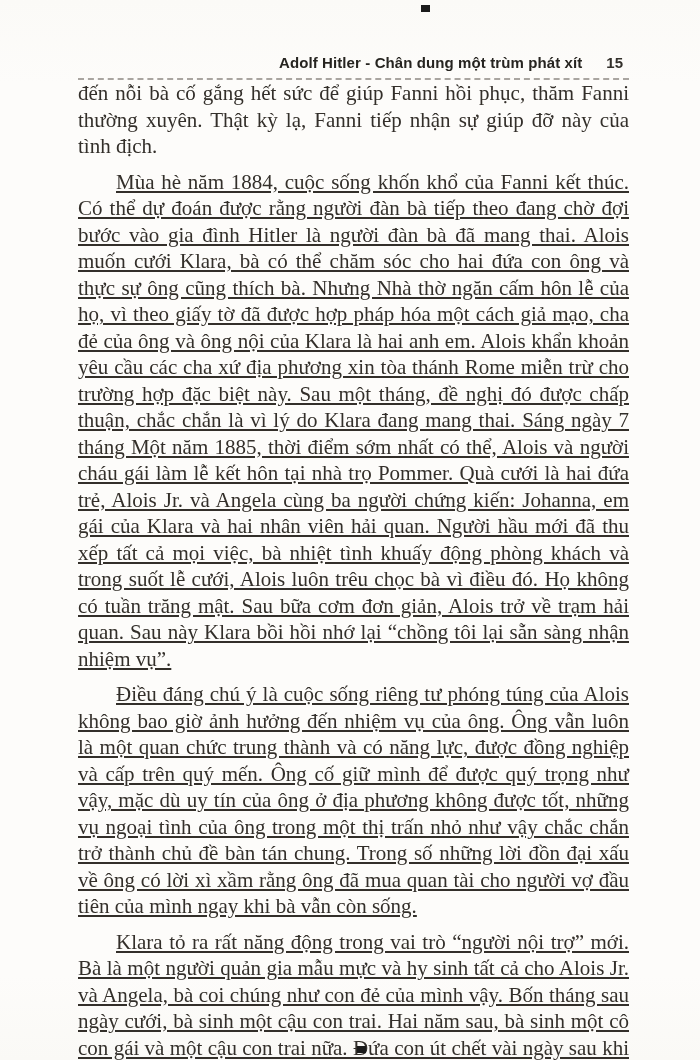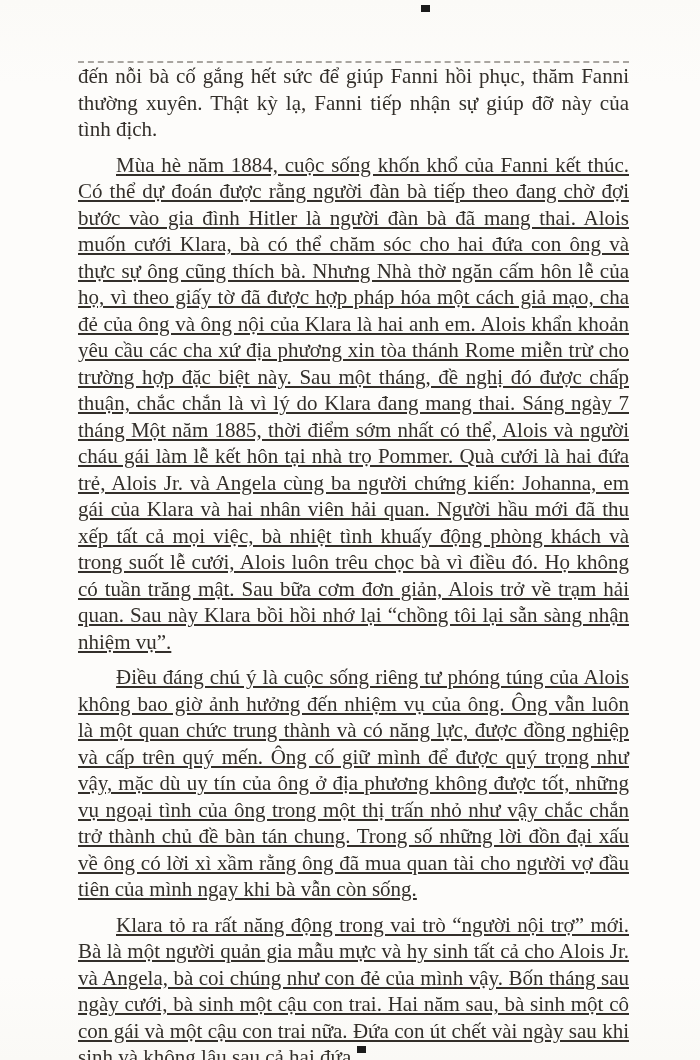--- a/index.html
+++ b/index.html
@@ -74,20 +74,24 @@
 </head>
 <body>
 
 <div class="page">
 
   <div class="print-mark top"></div>
 
   <div class="text-column">
 
     <header class="page-header">
+      <div class="header-row">
+        <span class="header-title">Adolf Hitler - Chân dung một trùm phát xít</span>
+        <span class="header-page">15</span>
+      </div>
       <div class="dashed-rule"></div>
     </header>
 
     <main class="page-body">
 
     <p class="para">đến nỗi bà cố gắng hết sức để giúp Fanni hồi phục, thăm Fanni thường xuyên. Thật kỳ lạ, Fanni tiếp nhận sự giúp đỡ này của tình địch.</p>
         <p class="para indent">Mùa hè năm 1884, cuộc sống khốn khổ của Fanni kết thúc. Có thể dự đoán được rằng người đàn bà tiếp theo đang chờ đợi bước vào gia đình Hitler là người đàn bà đã mang thai. Alois muốn cưới Klara, bà có thể chăm sóc cho hai đứa con ông và thực sự ông cũng thích bà. Nhưng Nhà thờ ngăn cấm hôn lễ của họ, vì theo giấy tờ đã được hợp pháp hóa một cách giả mạo, cha đẻ của ông và ông nội của Klara là hai anh em. Alois khẩn khoản yêu cầu các cha xứ địa phương xin tòa thánh Rome miễn trừ cho trường hợp đặc biệt này. Sau một tháng, đề nghị đó được chấp thuận, chắc chắn là vì lý do Klara đang mang thai. Sáng ngày 7 tháng Một năm 1885, thời điểm sớm nhất có thể, Alois và người cháu gái làm lễ kết hôn tại nhà trọ Pommer. Quà cưới là hai đứa trẻ, Alois Jr. và Angela cùng ba người chứng kiến: Johanna, em gái của Klara và hai nhân viên hải quan. Người hầu mới đã thu xếp tất cả mọi việc, bà nhiệt tình khuấy động phòng khách và trong suốt lễ cưới, Alois luôn trêu chọc bà vì điều đó. Họ không có tuần trăng mật. Sau bữa cơm đơn giản, Alois trở về trạm hải quan. Sau này Klara bồi hồi nhớ lại “chồng tôi lại sẵn sàng nhận nhiệm vụ”.</p>
         <p class="para indent">Điều đáng chú ý là cuộc sống riêng tư phóng túng của Alois không bao giờ ảnh hưởng đến nhiệm vụ của ông. Ông vẫn luôn là một quan chức trung thành và có năng lực, được đồng nghiệp và cấp trên quý mến. Ông cố giữ mình để được quý trọng như vậy, mặc dù uy tín của ông ở địa phương không được tốt, những vụ ngoại tình của ông trong một thị trấn nhỏ như vậy chắc chắn trở thành chủ đề bàn tán chung. Trong số những lời đồn đại xấu về ông có lời xì xầm rằng ông đã mua quan tài cho người vợ đầu tiên của mình ngay khi bà vẫn còn sống.</p>
         <p class="para indent">Klara tỏ ra rất năng động trong vai trò “người nội trợ” mới. Bà là một người quản gia mẫu mực và hy sinh tất cả cho Alois Jr. và Angela, bà coi chúng như con đẻ của mình vậy. Bốn tháng sau ngày cưới, bà sinh một cậu con trai. Hai năm sau, bà sinh một cô con gái và một cậu con trai nữa. Đứa con út chết vài ngày sau khi sinh và không lâu sau cả hai đứa</p>
       </main>

